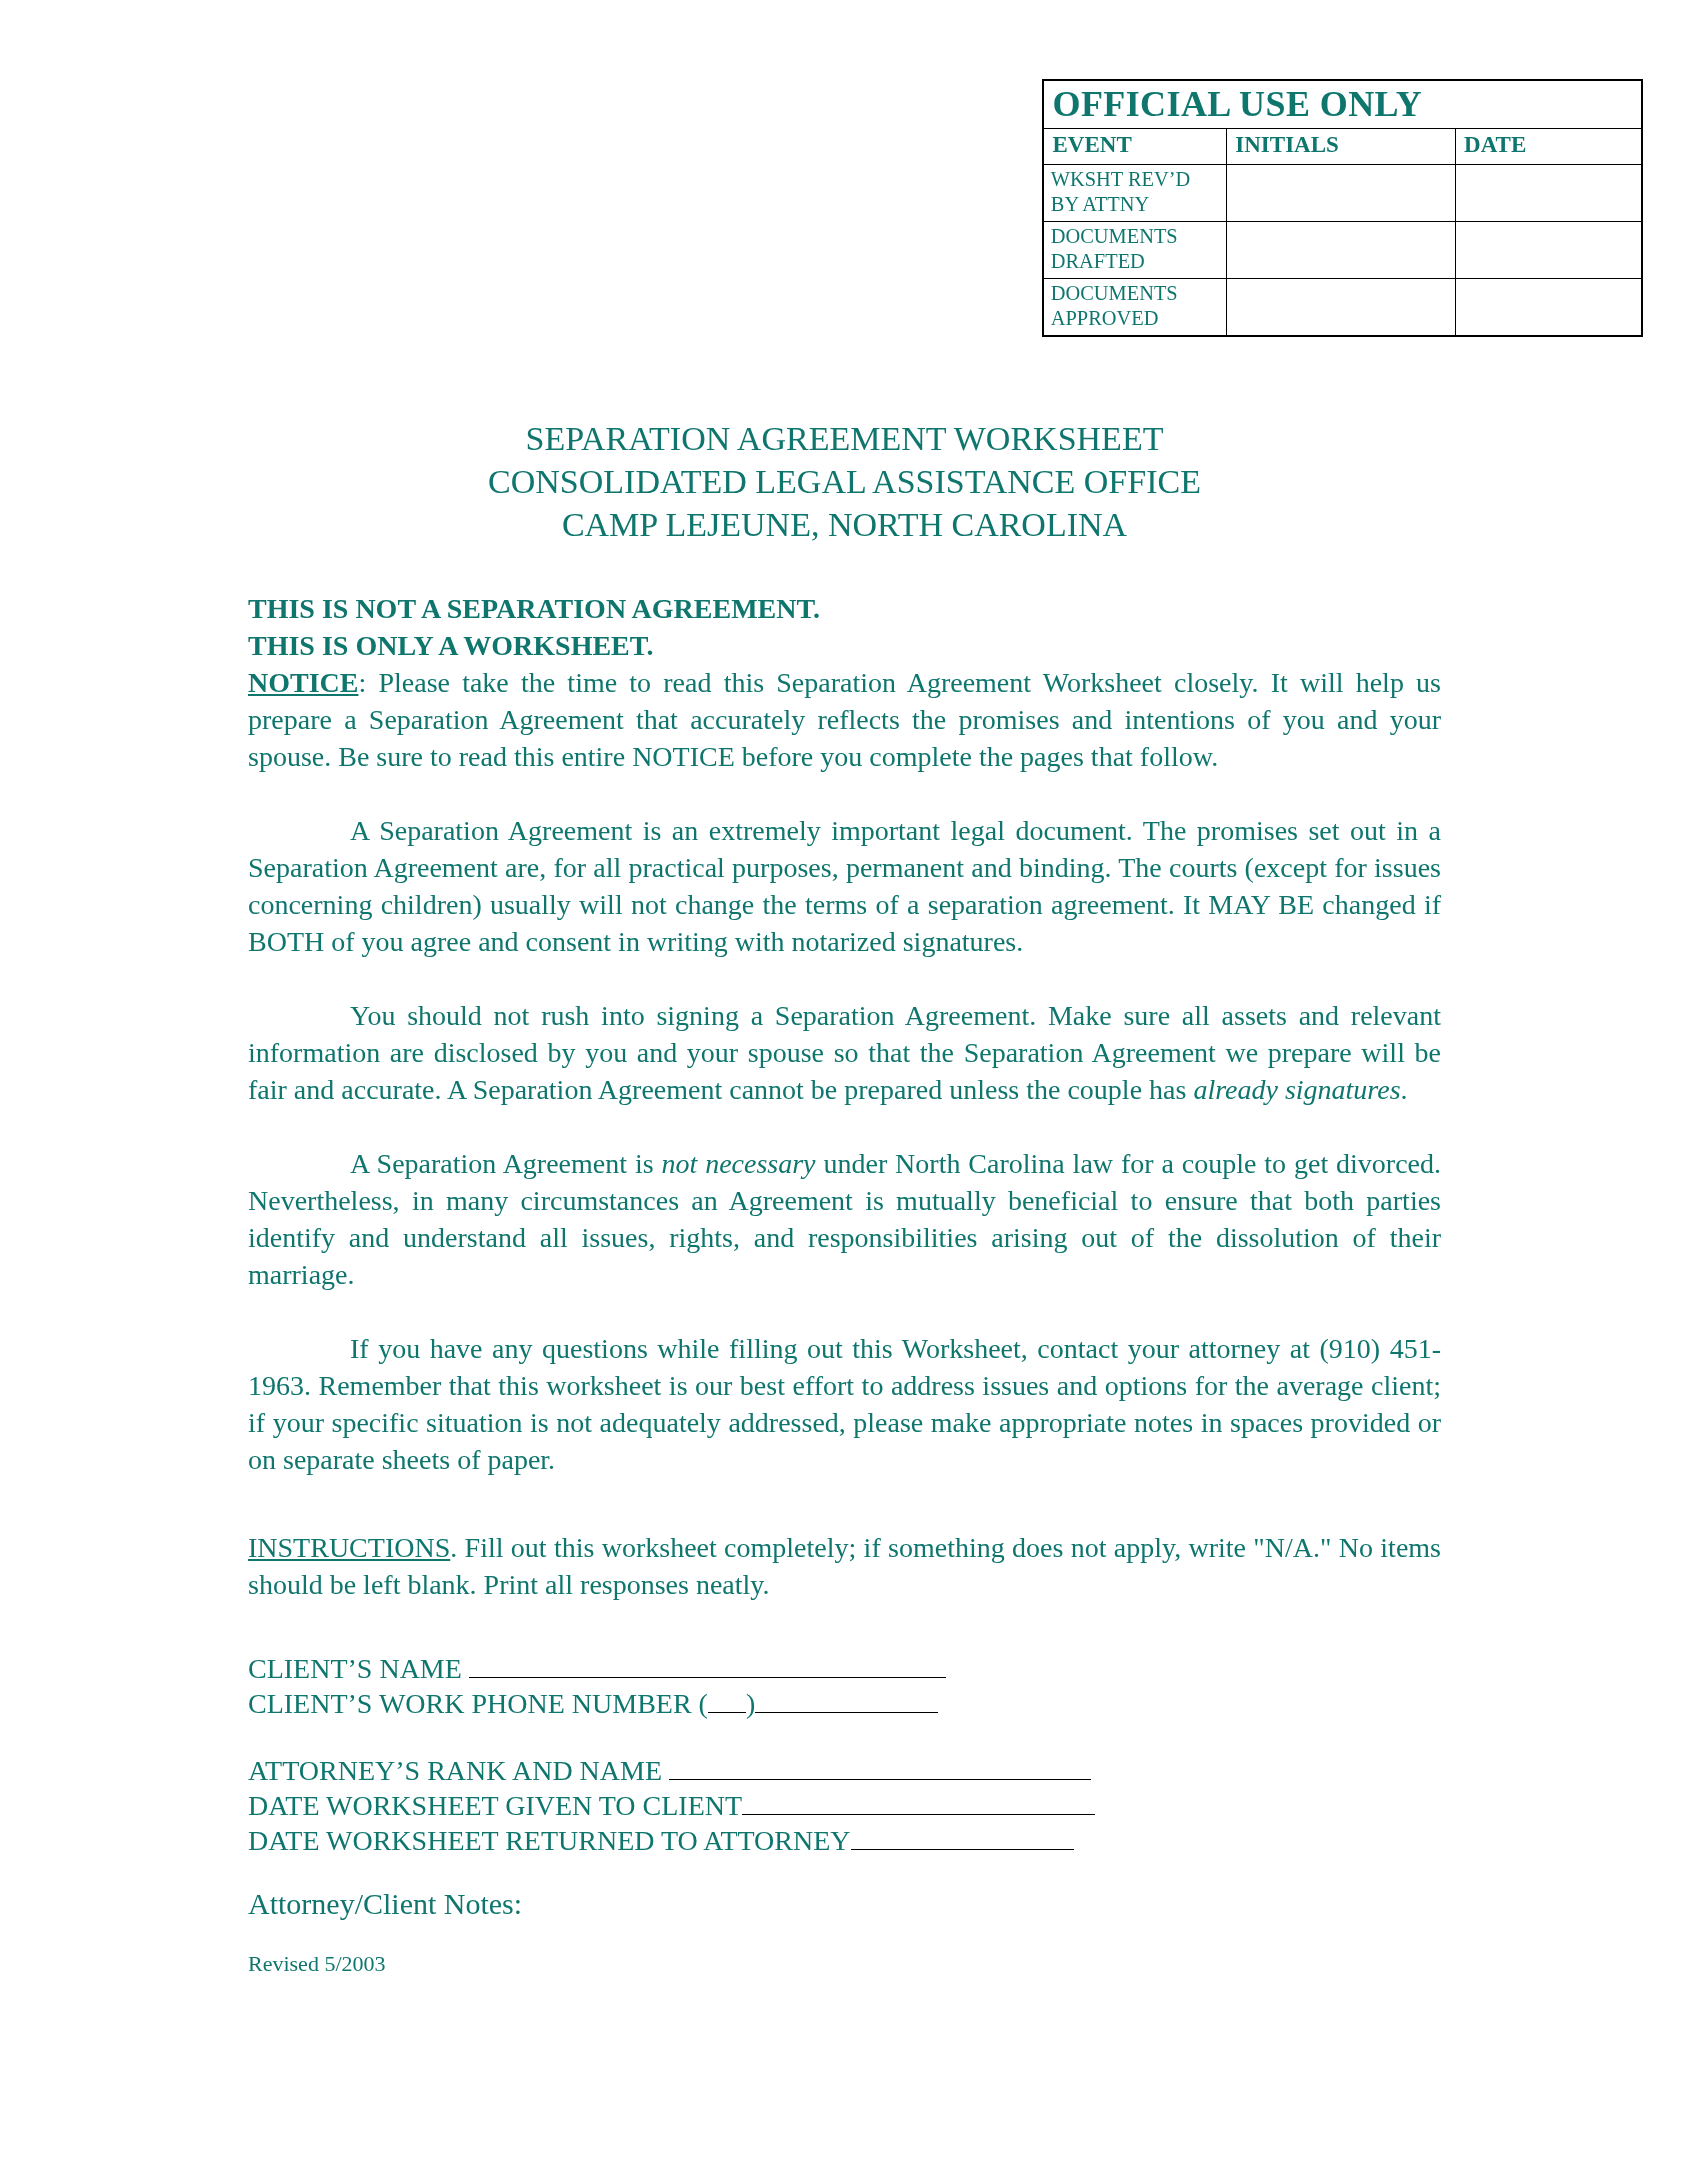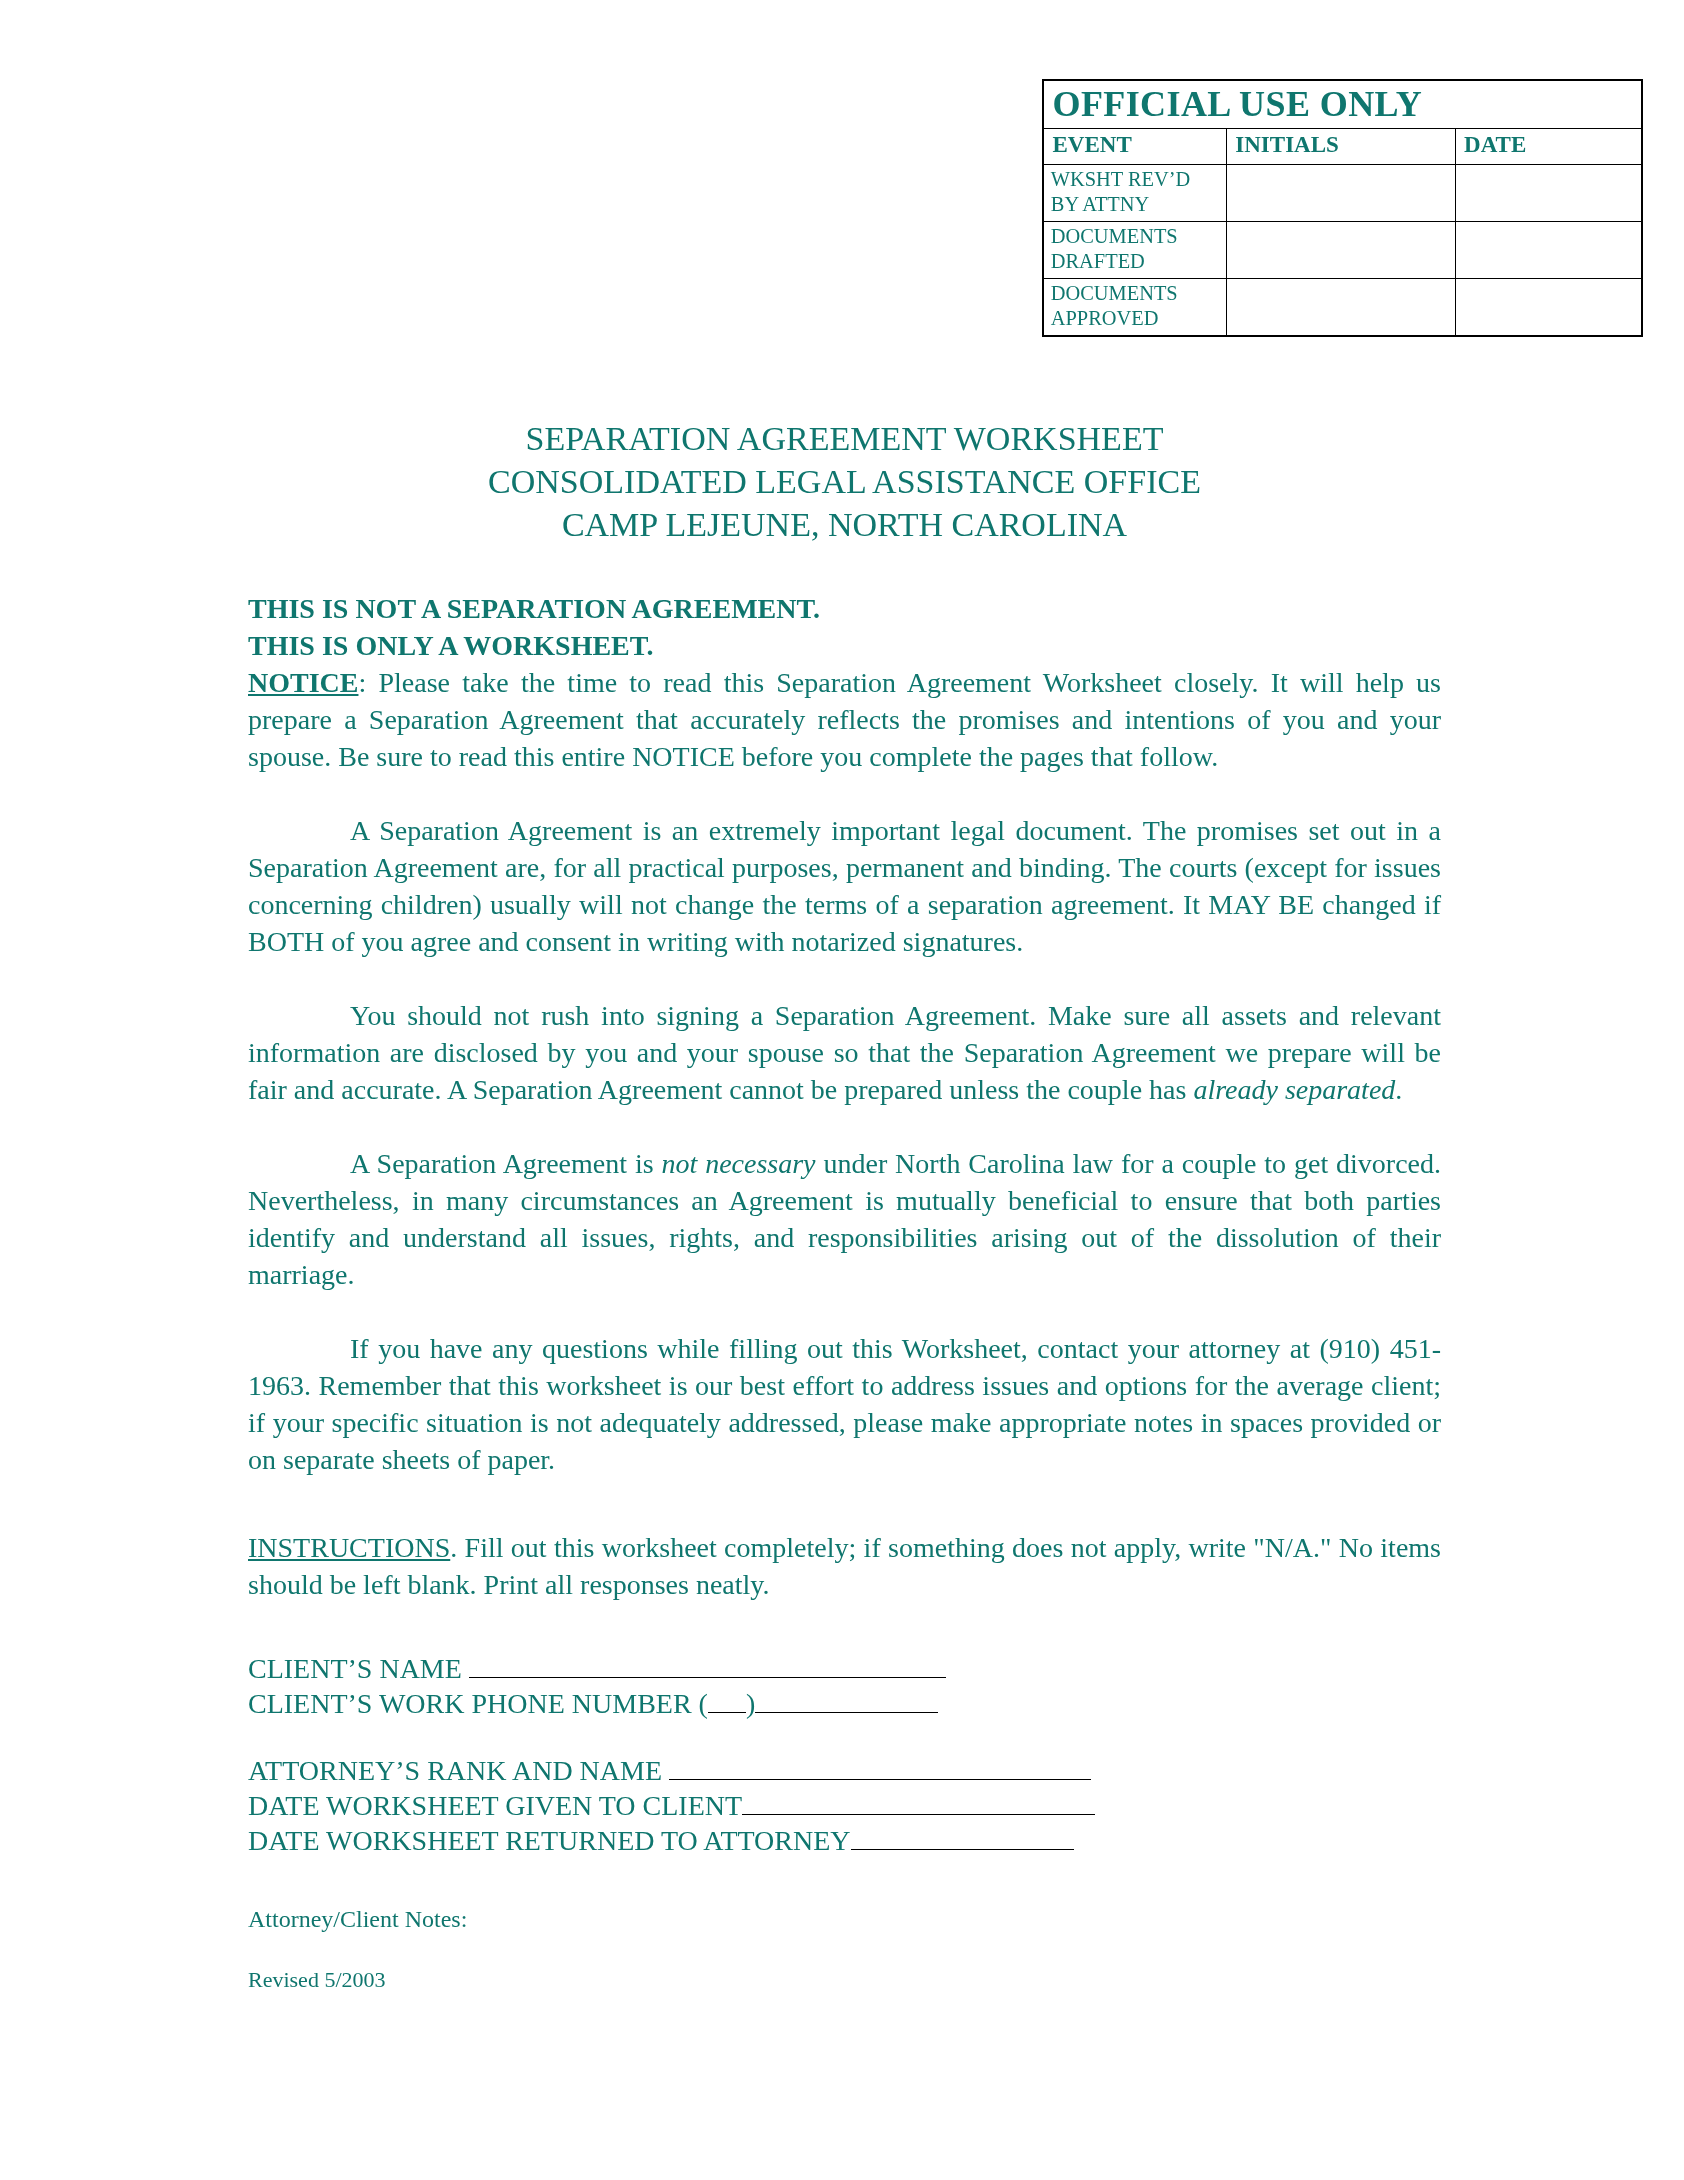--- a/index.html
+++ b/index.html
@@ -93,22 +93,22 @@
     height: 0.9px;
   }
   .w560 { width: 477px; }
   .w45  { width: 38px; }
   .w215 { width: 183px; }
   .w495 { width: 422px; }
   .w415 { width: 353px; }
   .w262 { width: 223px; }
 
   .notes-label {
-    margin-top: 47px;
-    font-size: 24px;
+    margin-top: 31px;
+    font-size: 30px;
     line-height: 29px;
   }
   .revised {
     margin-top: 31px;
     font-size: 22px;
     line-height: 29px;
   }
 </style>
 </head>
 <body>
@@ -160,21 +160,21 @@
     </div>
 
     <div class="warnings">
       <div class="warn-line">THIS IS NOT A SEPARATION AGREEMENT.</div>
       <div class="warn-line">THIS IS ONLY A WORKSHEET.</div>
       <div class="notice-para"><span class="notice-label">NOTICE</span><span>:  Please take the time to read this Separation Agreement Worksheet closely.  It will help us prepare a Separation Agreement that accurately reflects the promises and intentions of you and your spouse.  Be sure to read this entire NOTICE before you complete the pages that follow.</span></div>
     </div>
 
     <p class="para">A Separation Agreement is an extremely important legal document.  The promises set out in a Separation Agreement are, for all practical purposes, permanent and binding.  The courts (except for issues concerning children) usually will not change the terms of a separation agreement.  It MAY BE changed if BOTH of you agree and consent in writing with notarized signatures.</p>
 
-    <p class="para"><span>You should not rush into signing a Separation Agreement.  Make sure all assets and relevant information are disclosed by you and your spouse so that the Separation Agreement we prepare will be fair and accurate.  A Separation Agreement cannot be prepared unless the couple has </span><em>already separated</em><span>.</span></p>
+    <p class="para"><span>You should not rush into signing a Separation Agreement.  Make sure all assets and relevant information are disclosed by you and your spouse so that the Separation Agreement we prepare will be fair and accurate.  A Separation Agreement cannot be prepared unless the couple has </span><em>already signatures</em><span>.</span></p>
 
     <p class="para"><span>A Separation Agreement is </span><em>not necessary</em><span> under North Carolina law for a couple to get divorced.  Nevertheless, in many circumstances an Agreement is mutually beneficial to ensure that both parties identify and understand all issues, rights, and responsibilities arising out of the dissolution of their marriage.</span></p>
 
     <p class="para">If you have any questions while filling out this Worksheet, contact your attorney at (910) 451-1963.  Remember that this worksheet is our best effort to address issues and options for the average client; if your specific situation is not adequately addressed, please make appropriate notes in spaces provided or on separate sheets of paper.</p>
 
     <p class="instructions"><span class="instr-label">INSTRUCTIONS</span><span>.  Fill out this worksheet completely; if something does not apply, write "N/A."  No items should be left blank.  Print all responses neatly.</span></p>
 
     <div class="form-block-1">
       <div class="form-line">
         <span>CLIENT’S NAME</span>

